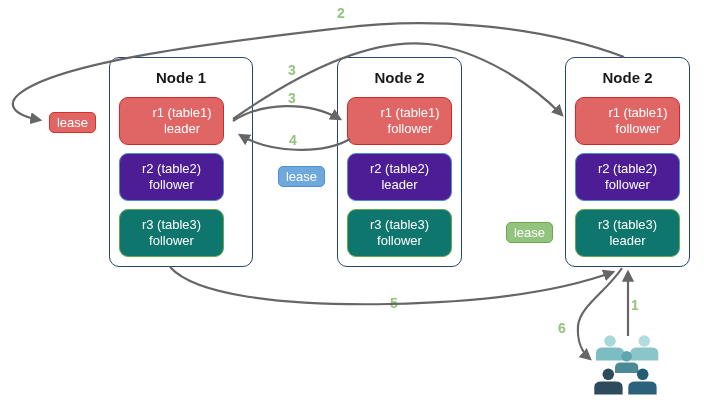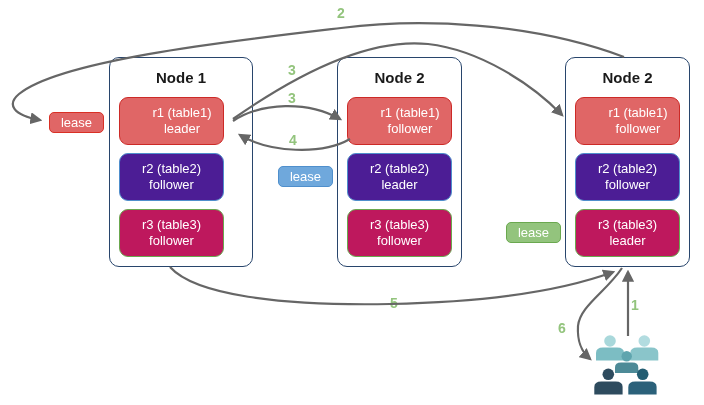--- a/index.html
+++ b/index.html
@@ -17,24 +17,24 @@
     font-size:15px;font-weight:bold;color:#1a1a1a;
   }
   .replica{
     position:absolute;left:9px;width:105px;height:48px;border-radius:9px;
     box-sizing:border-box;display:flex;flex-direction:column;align-items:center;
     justify-content:center;color:#ffffff;font-size:13px;line-height:16px;
     text-align:center;
   }
   .replica.red{background:#e06666;border:1.5px solid #cc2a27;}
   .replica.blue{background:#4c1d95;border:1.5px solid #4f8fcc;}
-  .replica.green{background:#be185d;border:1.5px solid #6aa84f;}
+  .replica.green{background:#0f766e;border:1.5px solid #6aa84f;}
   .rep-pos-0{top:39px;padding-left:21px;} .rep-pos-1{top:95px;} .rep-pos-2{top:151px;}
   .lease{
-    position:absolute;width:55px;height:21px;border-radius:5px;box-sizing:border-box;
+    position:absolute;width:47px;height:21px;border-radius:5px;box-sizing:border-box;
     display:flex;align-items:center;justify-content:center;
     color:#ffffff;font-size:13px;
   }
   .lease.red{left:49px;top:112px;background:#e06666;border:1.5px solid #d93025;}
   .lease.blue{left:278px;top:166px;background:#6fa8dc;border:1.5px solid #4f8fcc;}
   .lease.green{left:506px;top:222px;background:#93c47d;border:1.5px solid #6aa84f;}
   .step{
     position:absolute;width:16px;text-align:center;
     font-size:14px;font-weight:bold;color:#93c47d;line-height:15px;
   }

